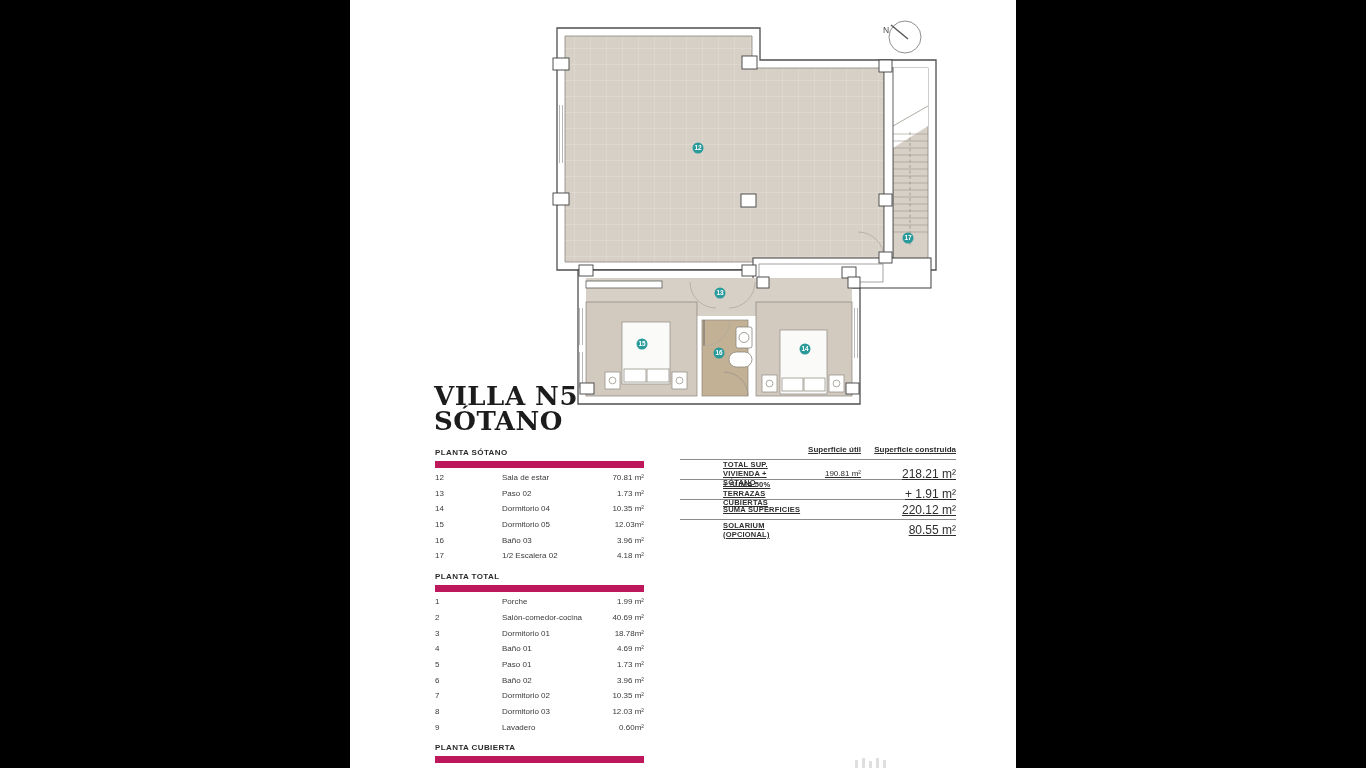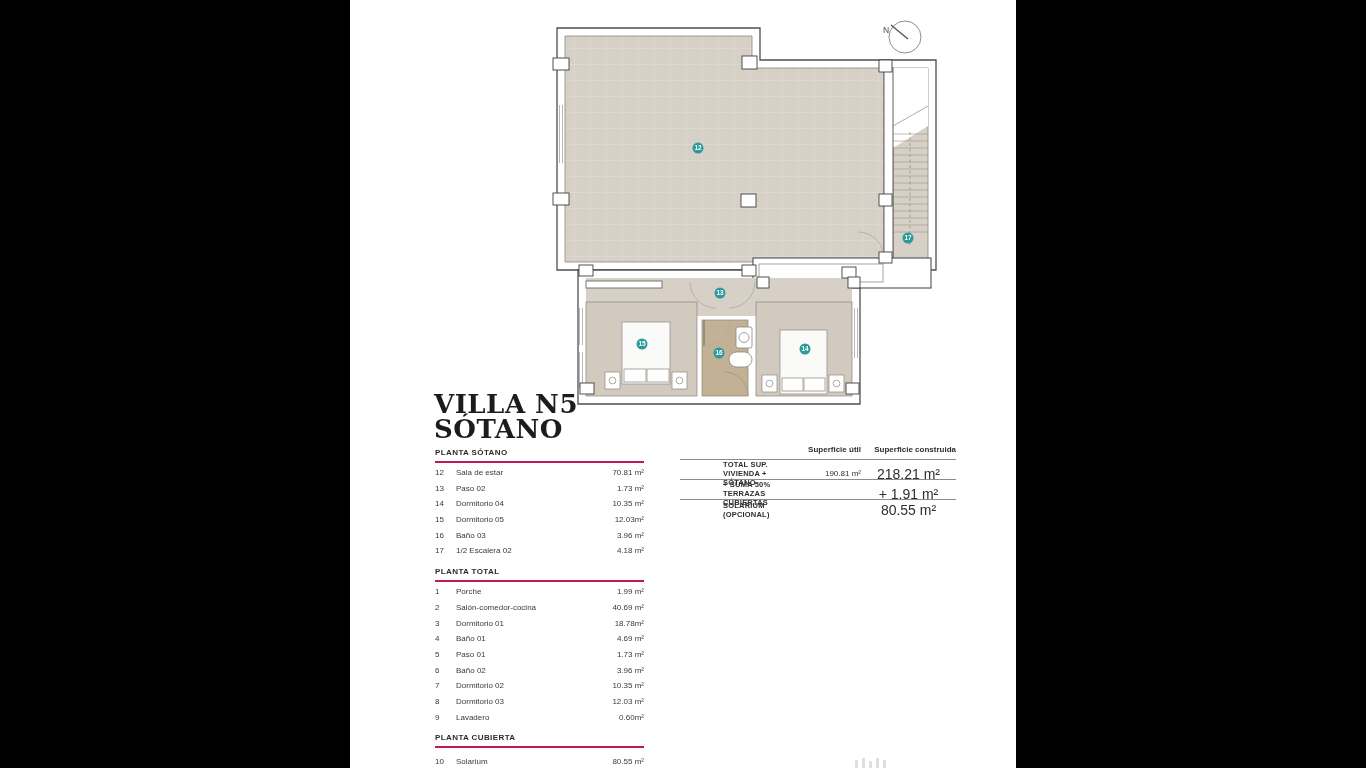--- a/index.html
+++ b/index.html
@@ -1,45 +1,45 @@
 <!DOCTYPE html>
 <html><head>
 <meta charset="utf-8">
 <style>
   html,body{margin:0;padding:0;background:#000;}
   .stage{position:relative;width:1366px;height:768px;background:#000;overflow:hidden;
          font-family:"Liberation Sans",sans-serif;}
   .page{position:absolute;left:350px;top:0;width:666px;height:768px;background:#ffffff;}
   .plan-svg{position:absolute;left:0;top:0;width:666px;height:768px;}
 
-  .title{position:absolute;left:84px;top:392px;font-family:"DejaVu Serif","Liberation Serif",serif;
+  .title{position:absolute;left:84px;top:384px;font-family:"DejaVu Serif","Liberation Serif",serif;
          font-weight:700;font-size:26px;line-height:25px;color:#1c1c1c;letter-spacing:.5px;}
 
   
   .room-tables{position:absolute;left:85px;top:448px;width:209px;color:#3a3a3a;}
   .section{margin-bottom:5px;}
   .section-title{font-size:8px;font-weight:bold;letter-spacing:.4px;color:#2b2b2b;
-                 padding-bottom:4px;border-bottom:2px solid #be185d;}
+                 padding-bottom:4px;border-bottom:7px solid #be185d;}
   .rows{padding-top:5px;}
   .room-row{display:flex;height:15.7px;font-size:8px;align-items:flex-start;}
   .room-row .num{width:21px;flex:none;}
-  .room-row .nm{flex:1;}
+  .room-row .nm{flex:1;margin-left:46px;}
   .room-row .ar{flex:none;}
 
   
-  .summary{position:absolute;left:330px;top:445px;width:276px;color:#2e2e2e;}
+  .summary{position:absolute;left:330px;top:445px;width:276px;color:#2e2e2e;text-decoration:underline;}
   .s-grid{display:grid;grid-template-columns:1fr 60px 95px;align-items:center;}
   .s-header{padding-bottom:5px;border-bottom:1px solid #8c8c8c;}
   .s-header .h{font-size:8px;font-weight:bold;text-align:right;}
   .s-header .h.c2{text-align:right;}
   .s-row{height:19px;border-bottom:1px solid #8c8c8c;}
   .s-row:last-child{border-bottom:none;}
   .s-row .lbl{font-size:7.5px;font-weight:bold;letter-spacing:.2px;margin-left:43px;}
   .s-row .util{font-size:8px;text-align:right;}
-  .s-row .cons{font-size:14px;text-align:center;}
+  .s-row .cons{font-size:12px;text-align:right;}
 
   .watermark{position:absolute;left:505px;top:756px;width:62px;height:12px;display:flex;gap:4px;
              align-items:flex-end;opacity:.45;}
   .watermark i{display:block;width:3px;background:#b9b9b9;}
 </style>
 </head>
 <body>
 
 <div class="stage">
   <div class="page">
@@ -317,20 +317,25 @@
             <span class="util">190.81 m²</span>
             <span class="cons">218.21 m²</span>
           </div>
 
           <div class="s-grid s-row">
             <span class="lbl">+ SUMA 50% TERRAZAS CUBIERTAS</span>
             <span class="util"></span>
             <span class="cons">+ 1.91 m²</span>
           </div>
 
+          <div class="s-grid s-row">
+            <span class="lbl">SUMA SUPERFICIES</span>
+            <span class="util"></span>
+            <span class="cons">220.12 m²</span>
+          </div>
 
           <div class="s-grid s-row">
             <span class="lbl">SOLARIUM (OPCIONAL)</span>
             <span class="util"></span>
             <span class="cons">80.55 m²</span>
           </div>
         </div>
     </div>
 
     <div class="watermark">

